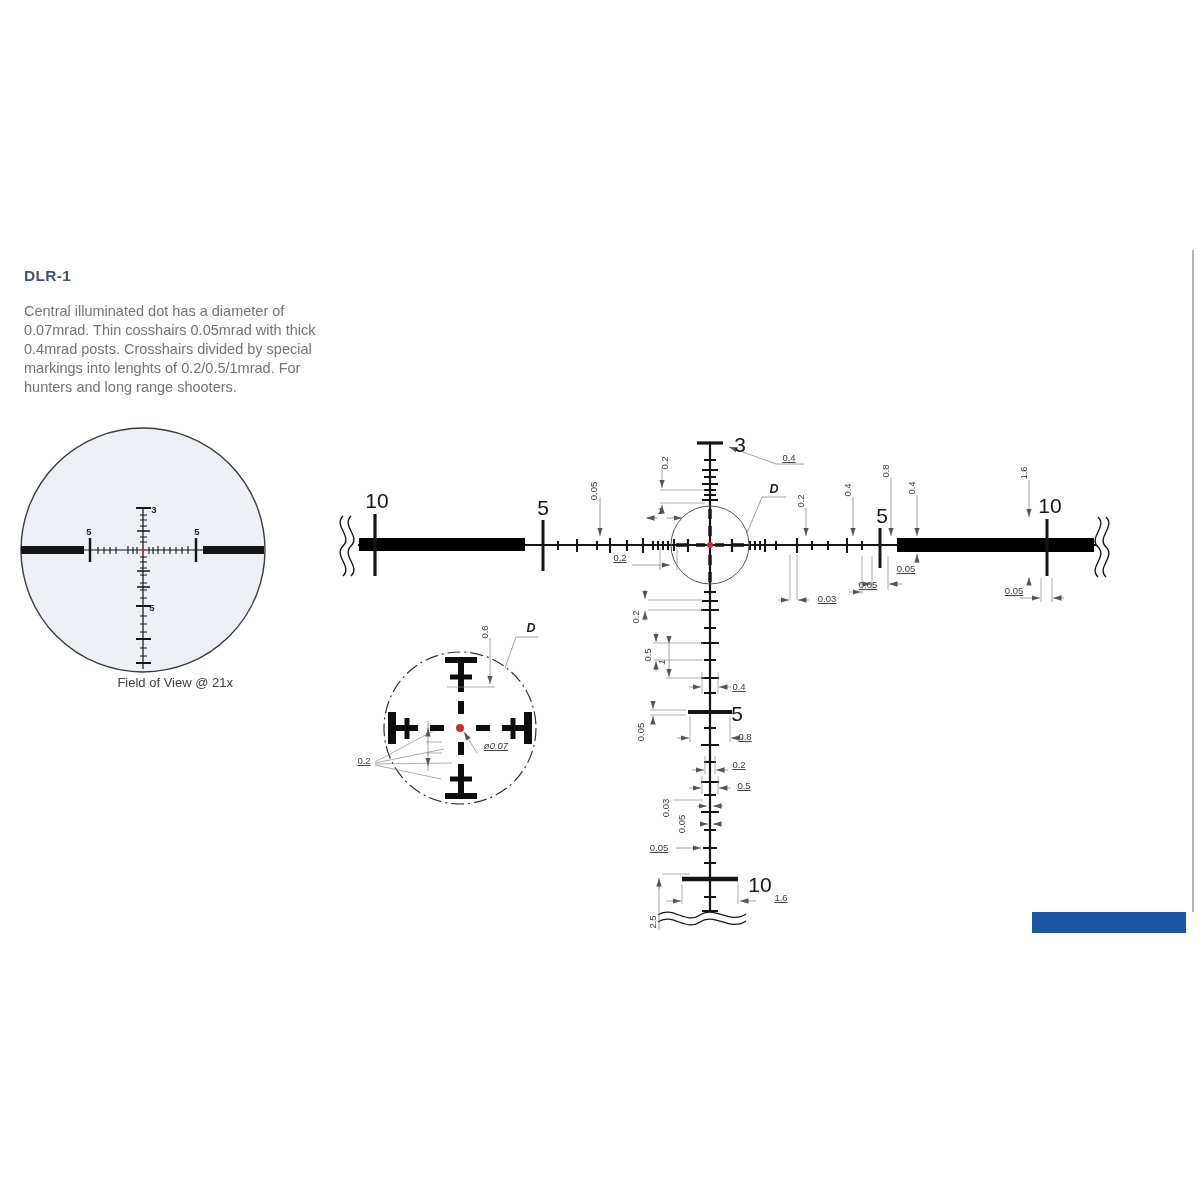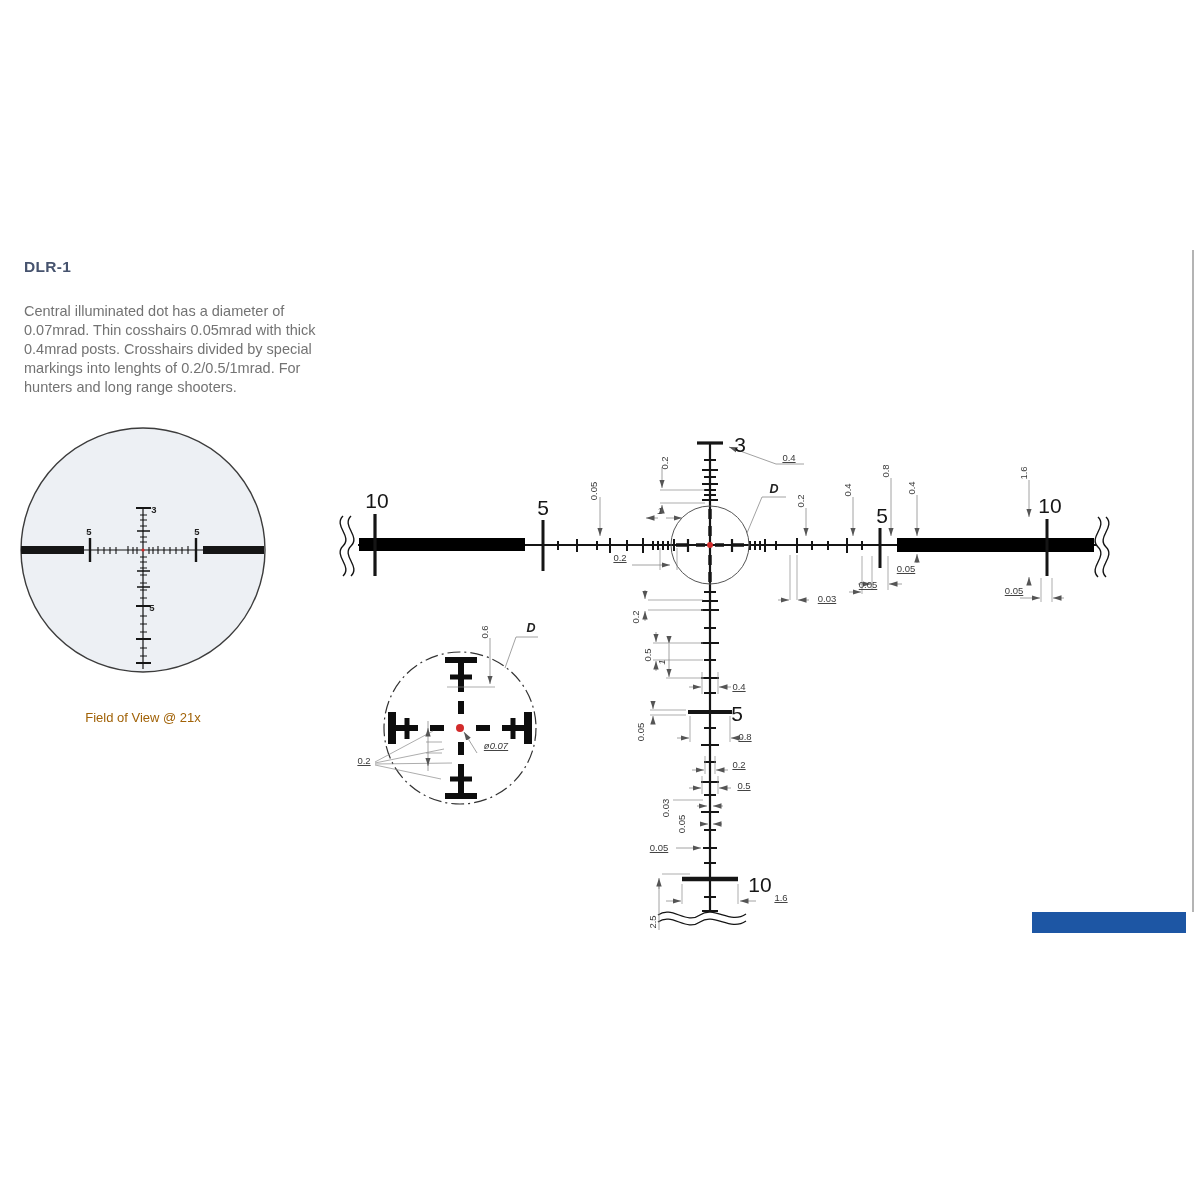--- a/index.html
+++ b/index.html
@@ -1,21 +1,21 @@
 <!DOCTYPE html>
 <html><head>
 <meta charset="utf-8">
 <style>
   html,body{margin:0;padding:0;background:#ffffff;}
   body{width:1200px;height:1200px;position:relative;font-family:"Liberation Sans",sans-serif;overflow:hidden;}
   #scene{position:absolute;left:0;top:0;}
   .abs{position:absolute;}
-  #title{left:24px;top:258px;font-size:15.5px;font-weight:bold;letter-spacing:.3px;}
+  #title{left:24px;top:267px;font-size:15.5px;font-weight:bold;letter-spacing:.3px;}
   #desc{left:24px;top:302px;width:330px;font-size:14.5px;line-height:19px;color:#737373;white-space:pre-line;}
-  #fov-caption{left:53px;top:675px;width:180px;text-align:center;font-size:13px;color:#a16207;margin-top:35px;}
+  #fov-caption{left:53px;top:675px;width:180px;text-align:right;font-size:13px;color:#404040;}
   
   text{font-family:"Liberation Sans",sans-serif;}
   .dim{font-size:9.5px;fill:#3a3a3a;text-anchor:middle;}
   .dim.i{font-style:italic;}
   .dim.u{text-decoration:underline;}
   .dlabel{font-size:12.5px;fill:#222;text-anchor:middle;font-style:italic;font-weight:bold;}
   .big{font-size:21px;fill:#161616;text-anchor:middle;}
   .fovnum{font-size:9.5px;font-weight:bold;fill:#222;text-anchor:middle;}
 </style>
 </head>

